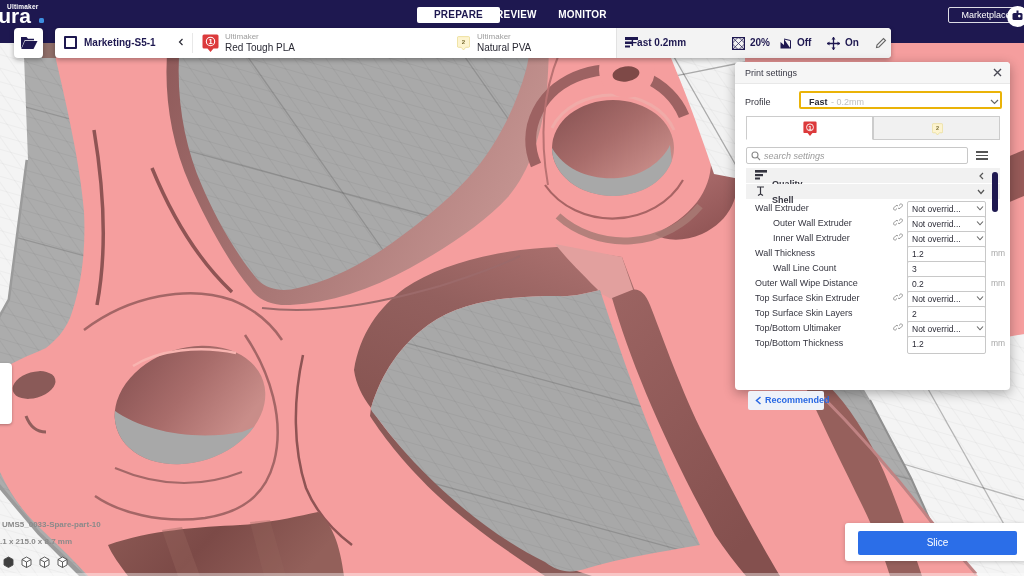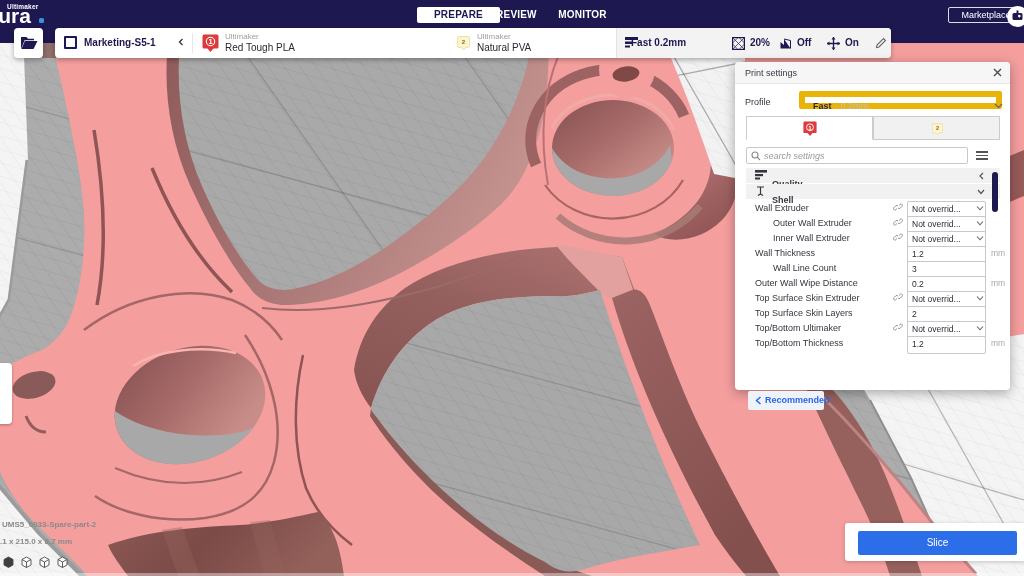--- a/index.html
+++ b/index.html
@@ -27,21 +27,21 @@
   #printer-name { position:absolute; left:29px; top:9px; font-size:10px; font-weight:bold; color:#1e1850; }
   .chev { position:absolute; top:10px; width:8px; height:8px; }
   .ext-label  { position:absolute; top:4px;  font-size:8px; color:#9d9d9d; }
   .ext-value  { position:absolute; top:14px; font-size:10px; color:#2a2a35; }
   .sum-item { position:absolute; top:9px; font-size:10px; font-weight:bold; color:#1e1850; }
   
   #panel { position:absolute; left:735px; top:62px; width:275px; height:328px; background:#fff; border-radius:4px; box-shadow:0 3px 12px rgba(0,0,0,.32); z-index:7; }
   #panel-title { position:absolute; left:10px; top:6px; font-size:9px; color:#3a3a46; }
   #panel-head { position:absolute; left:0; top:0; width:275px; height:22px; background:#f6f6f6; border-bottom:1px solid #e8e8e8; border-radius:4px 4px 0 0; }
   #profile-label { position:absolute; left:10px; top:35px; font-size:9px; color:#35353f; }
-  #profile-box { position:absolute; left:64px; top:29px; width:203px; height:18px; border:6px solid #eab308; border-radius:2px; background:#fff; }
+  #profile-box { position:absolute; left:64px; top:29px; width:203px; height:18px; border:2px solid #eab308; border-radius:2px; background:#fff; }
   #profile-box .v1 { position:absolute; left:8px; top:4px; font-size:9px; color:#2a2a35; font-weight:bold; }
   #profile-box .v2 { position:absolute; left:30px; top:4px; font-size:9px; color:#c0c0c0; }
   .tabx { position:absolute; top:54px; height:24px; border:1px solid #ccc; }
   #tab1 { left:11px; width:127px; background:#fff; border-bottom:1px solid #fff; }
   #tab2 { left:138px; width:127px; background:#f1f1f1; }
   #searchbox { position:absolute; left:11px; top:85px; width:222px; height:17px; border:1px solid #c8c8c8; border-radius:2px; background:#fff; }
   #searchbox span { position:absolute; left:17px; top:3px; font-size:9px; font-style:italic; color:#9a9a9a; }
   #hamb { position:absolute; left:241px; top:89px; width:12px; height:9px; }
   #hamb div { height:1.6px; background:#555; margin-bottom:2px; }
   .cat { position:absolute; left:11px; width:254px; height:15px; background:#f1f1f1; }
@@ -456,21 +456,21 @@
         </svg>
       <span>Recommended</span>
     </div>
   </div>
 
   <div id="slicecard">
       <div id="slicebtn">Slice</div>
     </div>
 
   <div style="position:absolute;left:-6px;top:363px;width:18px;height:61px;background:#fff;border-radius:4px;box-shadow:0 1px 3px rgba(0,0,0,.3);z-index:4"></div>
-  <div id="minfo1">UMS5_0033-Spare-part-2</div>
+  <div id="minfo1">UMS5_0033-Spare-part-10</div>
   <div id="minfo2">.1 x 215.0 x 8.7 mm</div>
   <svg id="viewcubes" width="70" height="14" viewBox="0 0 70 14">
     <g stroke="#4a4a4a" stroke-width="0.9" fill="#3f3f3f">
       <path d="M1 4.5 L5.5 2 L10 4.5 L10 10 L5.5 12.5 L1 10 Z"></path>
     </g>
     <g stroke="#4a4a4a" stroke-width="0.9" fill="#fdfdfd">
       <path d="M19 4.5 L23.5 2 L28 4.5 L28 10 L23.5 12.5 L19 10 Z"></path>
         <path d="M19 4.5 L23.5 7 L28 4.5 M23.5 7 L23.5 12.5" fill="none"></path>
       <path d="M37 4.5 L41.5 2 L46 4.5 L46 10 L41.5 12.5 L37 10 Z"></path>
         <path d="M37 4.5 L41.5 7 L46 4.5 M41.5 7 L41.5 12.5" fill="none"></path>

